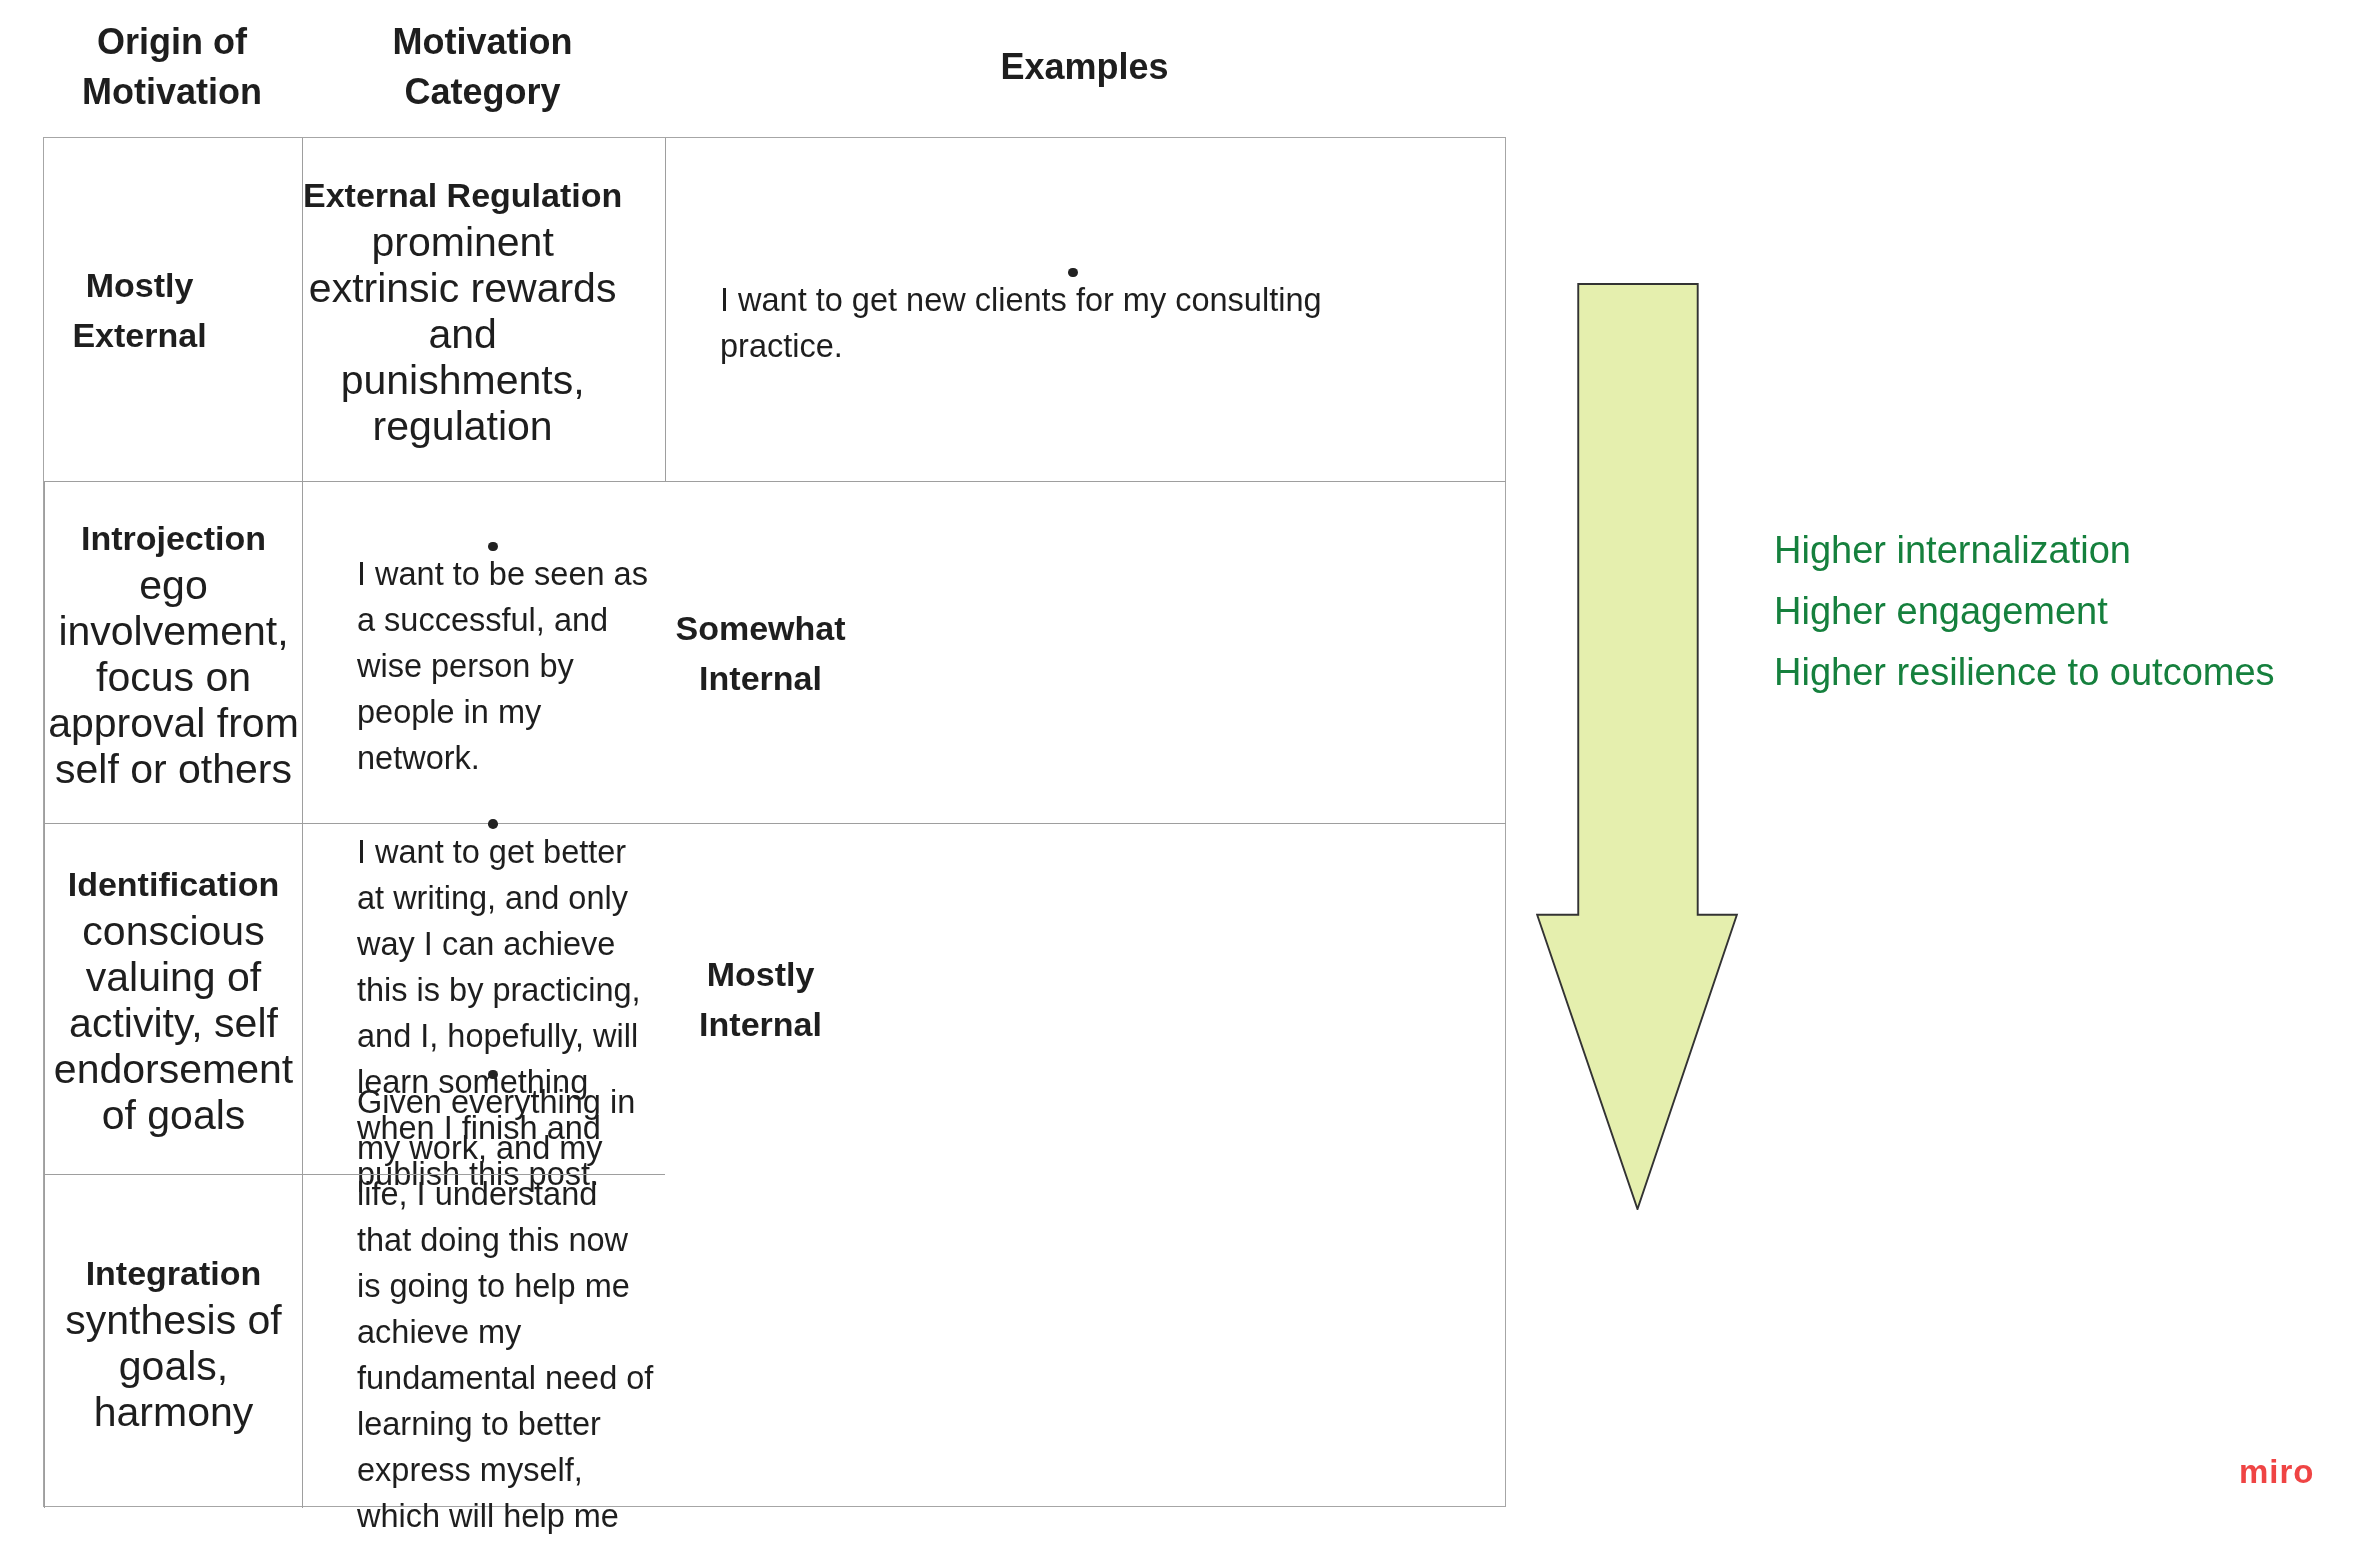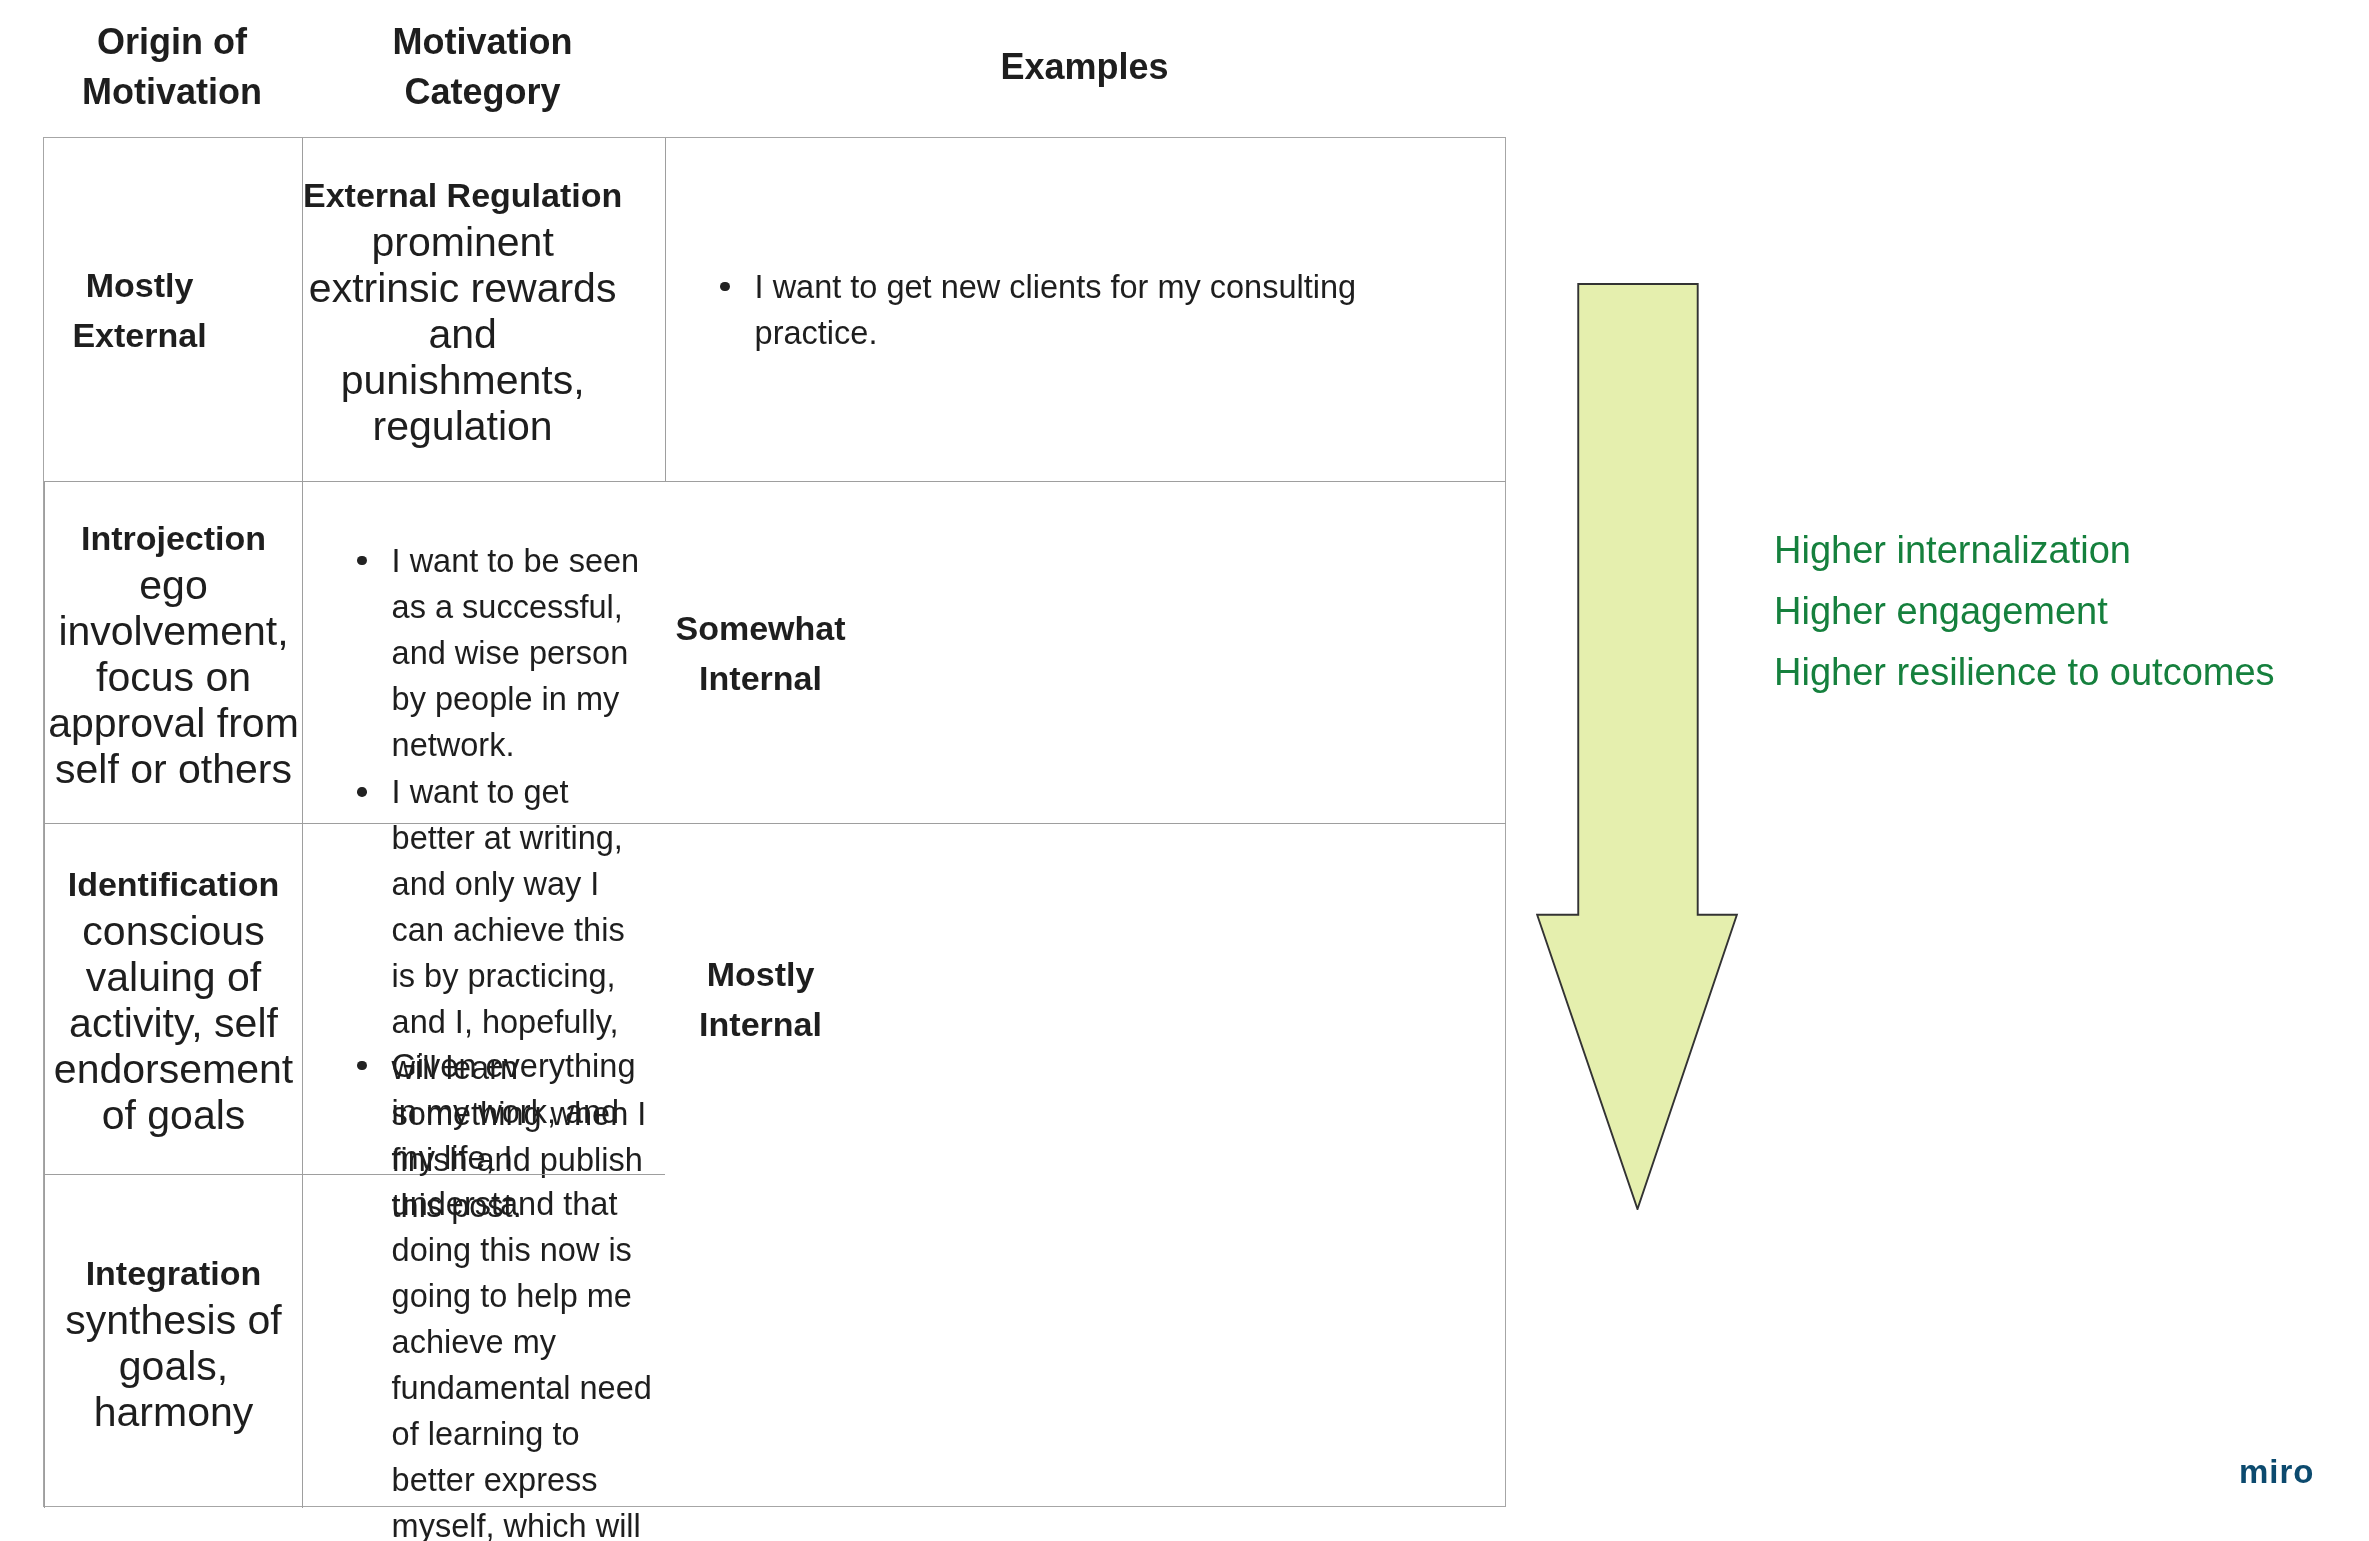--- a/index.html
+++ b/index.html
@@ -32,31 +32,31 @@
   }
   .cell{display:flex;align-items:center;justify-content:flex-start;box-sizing:border-box;}
   .cell.cl{border-left:1.9px solid #9e9e9e;}
   .cell.ct{border-top:1.9px solid #9e9e9e;}
   .origin-cell{font-weight:700;font-size:34px;line-height:50px;text-align:center;}
   .origin-cell .inner{max-width:191px;}
   .category-cell{text-align:center;}
   .cat-title{font-weight:700;font-size:34px;line-height:48px;}
   .cat-desc{font-weight:400;font-size:41px;line-height:46px;max-width:315px;margin:0 auto;}
   .example-cell{justify-content:flex-start;padding:19px 11.5px 19px 54px;}
-  .bullet-row{display:flex;align-items:flex-start;}
+  .bullet-row{display:flex;align-items:center;flex-direction:column;}
   .bullet{width:9.6px;height:9.6px;border-radius:50%;background:#222;flex:0 0 auto;
     margin-top:18px;margin-right:25px;}
   .example-text{font-size:32.5px;line-height:46px;max-width:731px;}
   
   .arrow{position:absolute;left:1536px;top:283px;width:203px;height:927px;}
   
   .annotation{position:absolute;left:1774px;top:520px;font-size:38px;line-height:61px;color:#15803d;}
   
   .watermark{position:absolute;left:2239px;top:1453px;font-size:33px;font-weight:600;
-    letter-spacing:1px;color:#0c4a6e;}
+    letter-spacing:1px;color:#ef4444;}
 </style>
 </head>
 <body>
 
 <div id="canvas">
 
   <div class="col-headers">
     <div class="col-header ch-0">
       <div class="inner">Origin of Motivation</div>
     </div>

